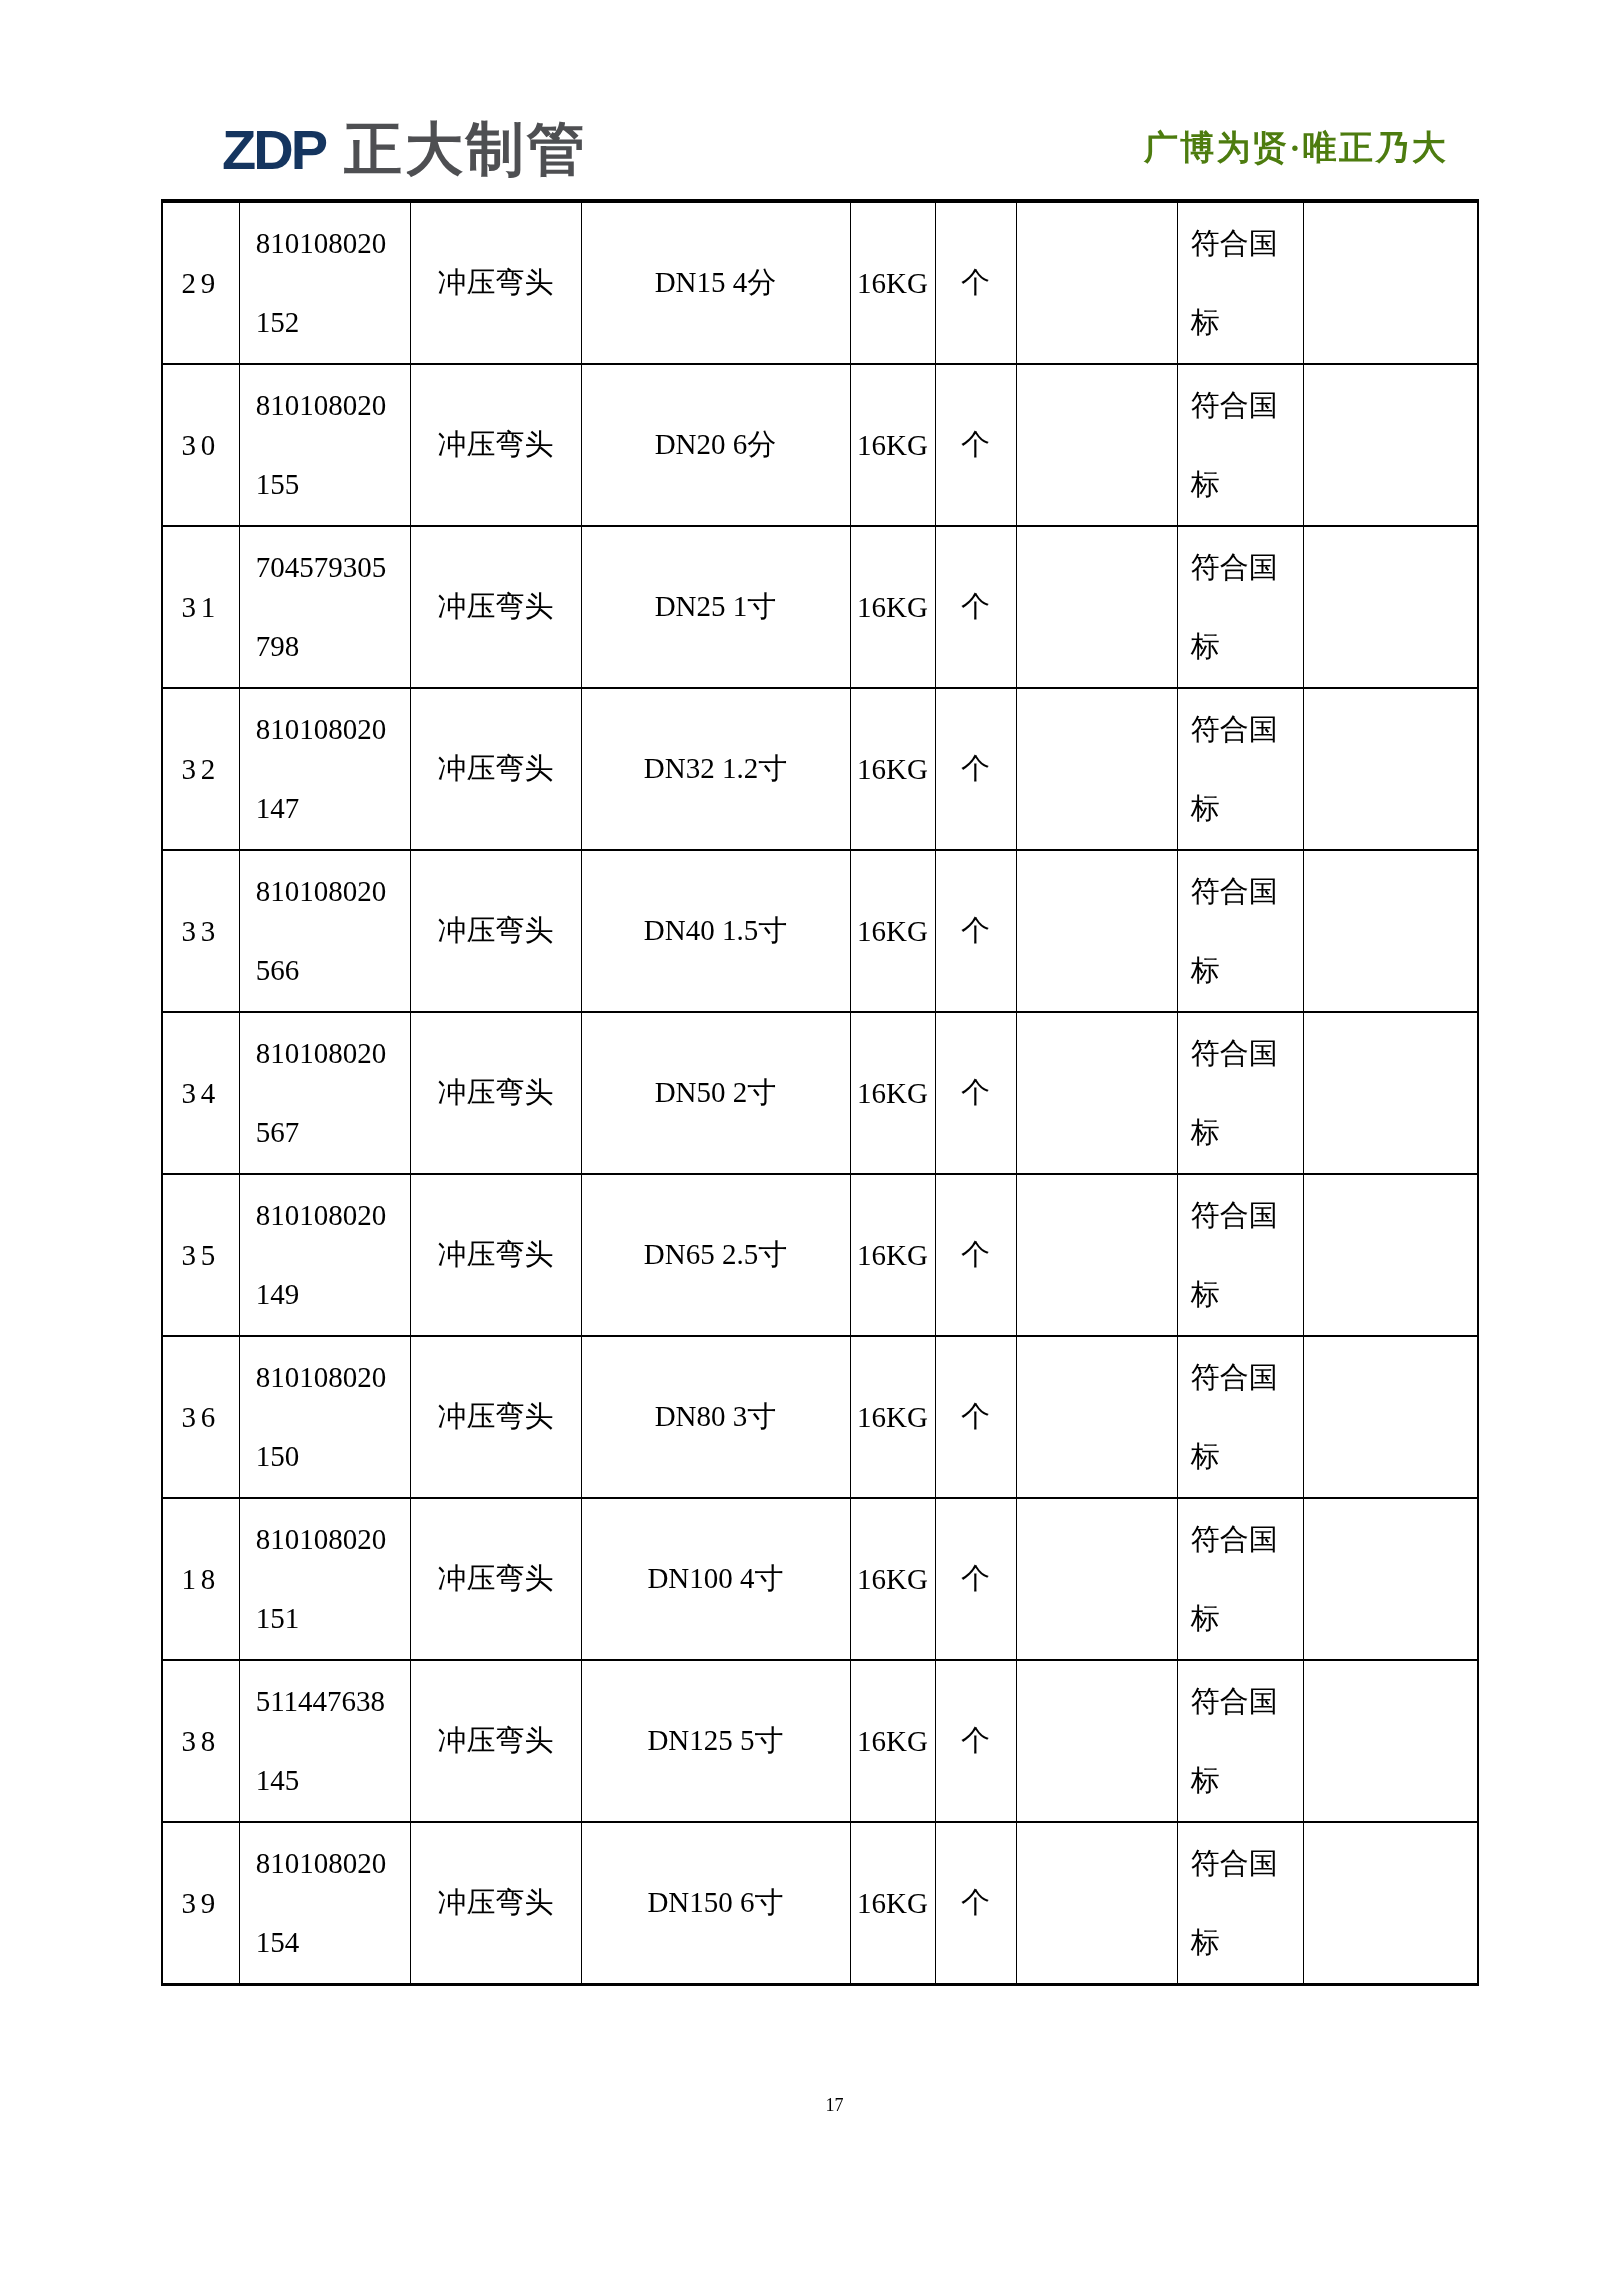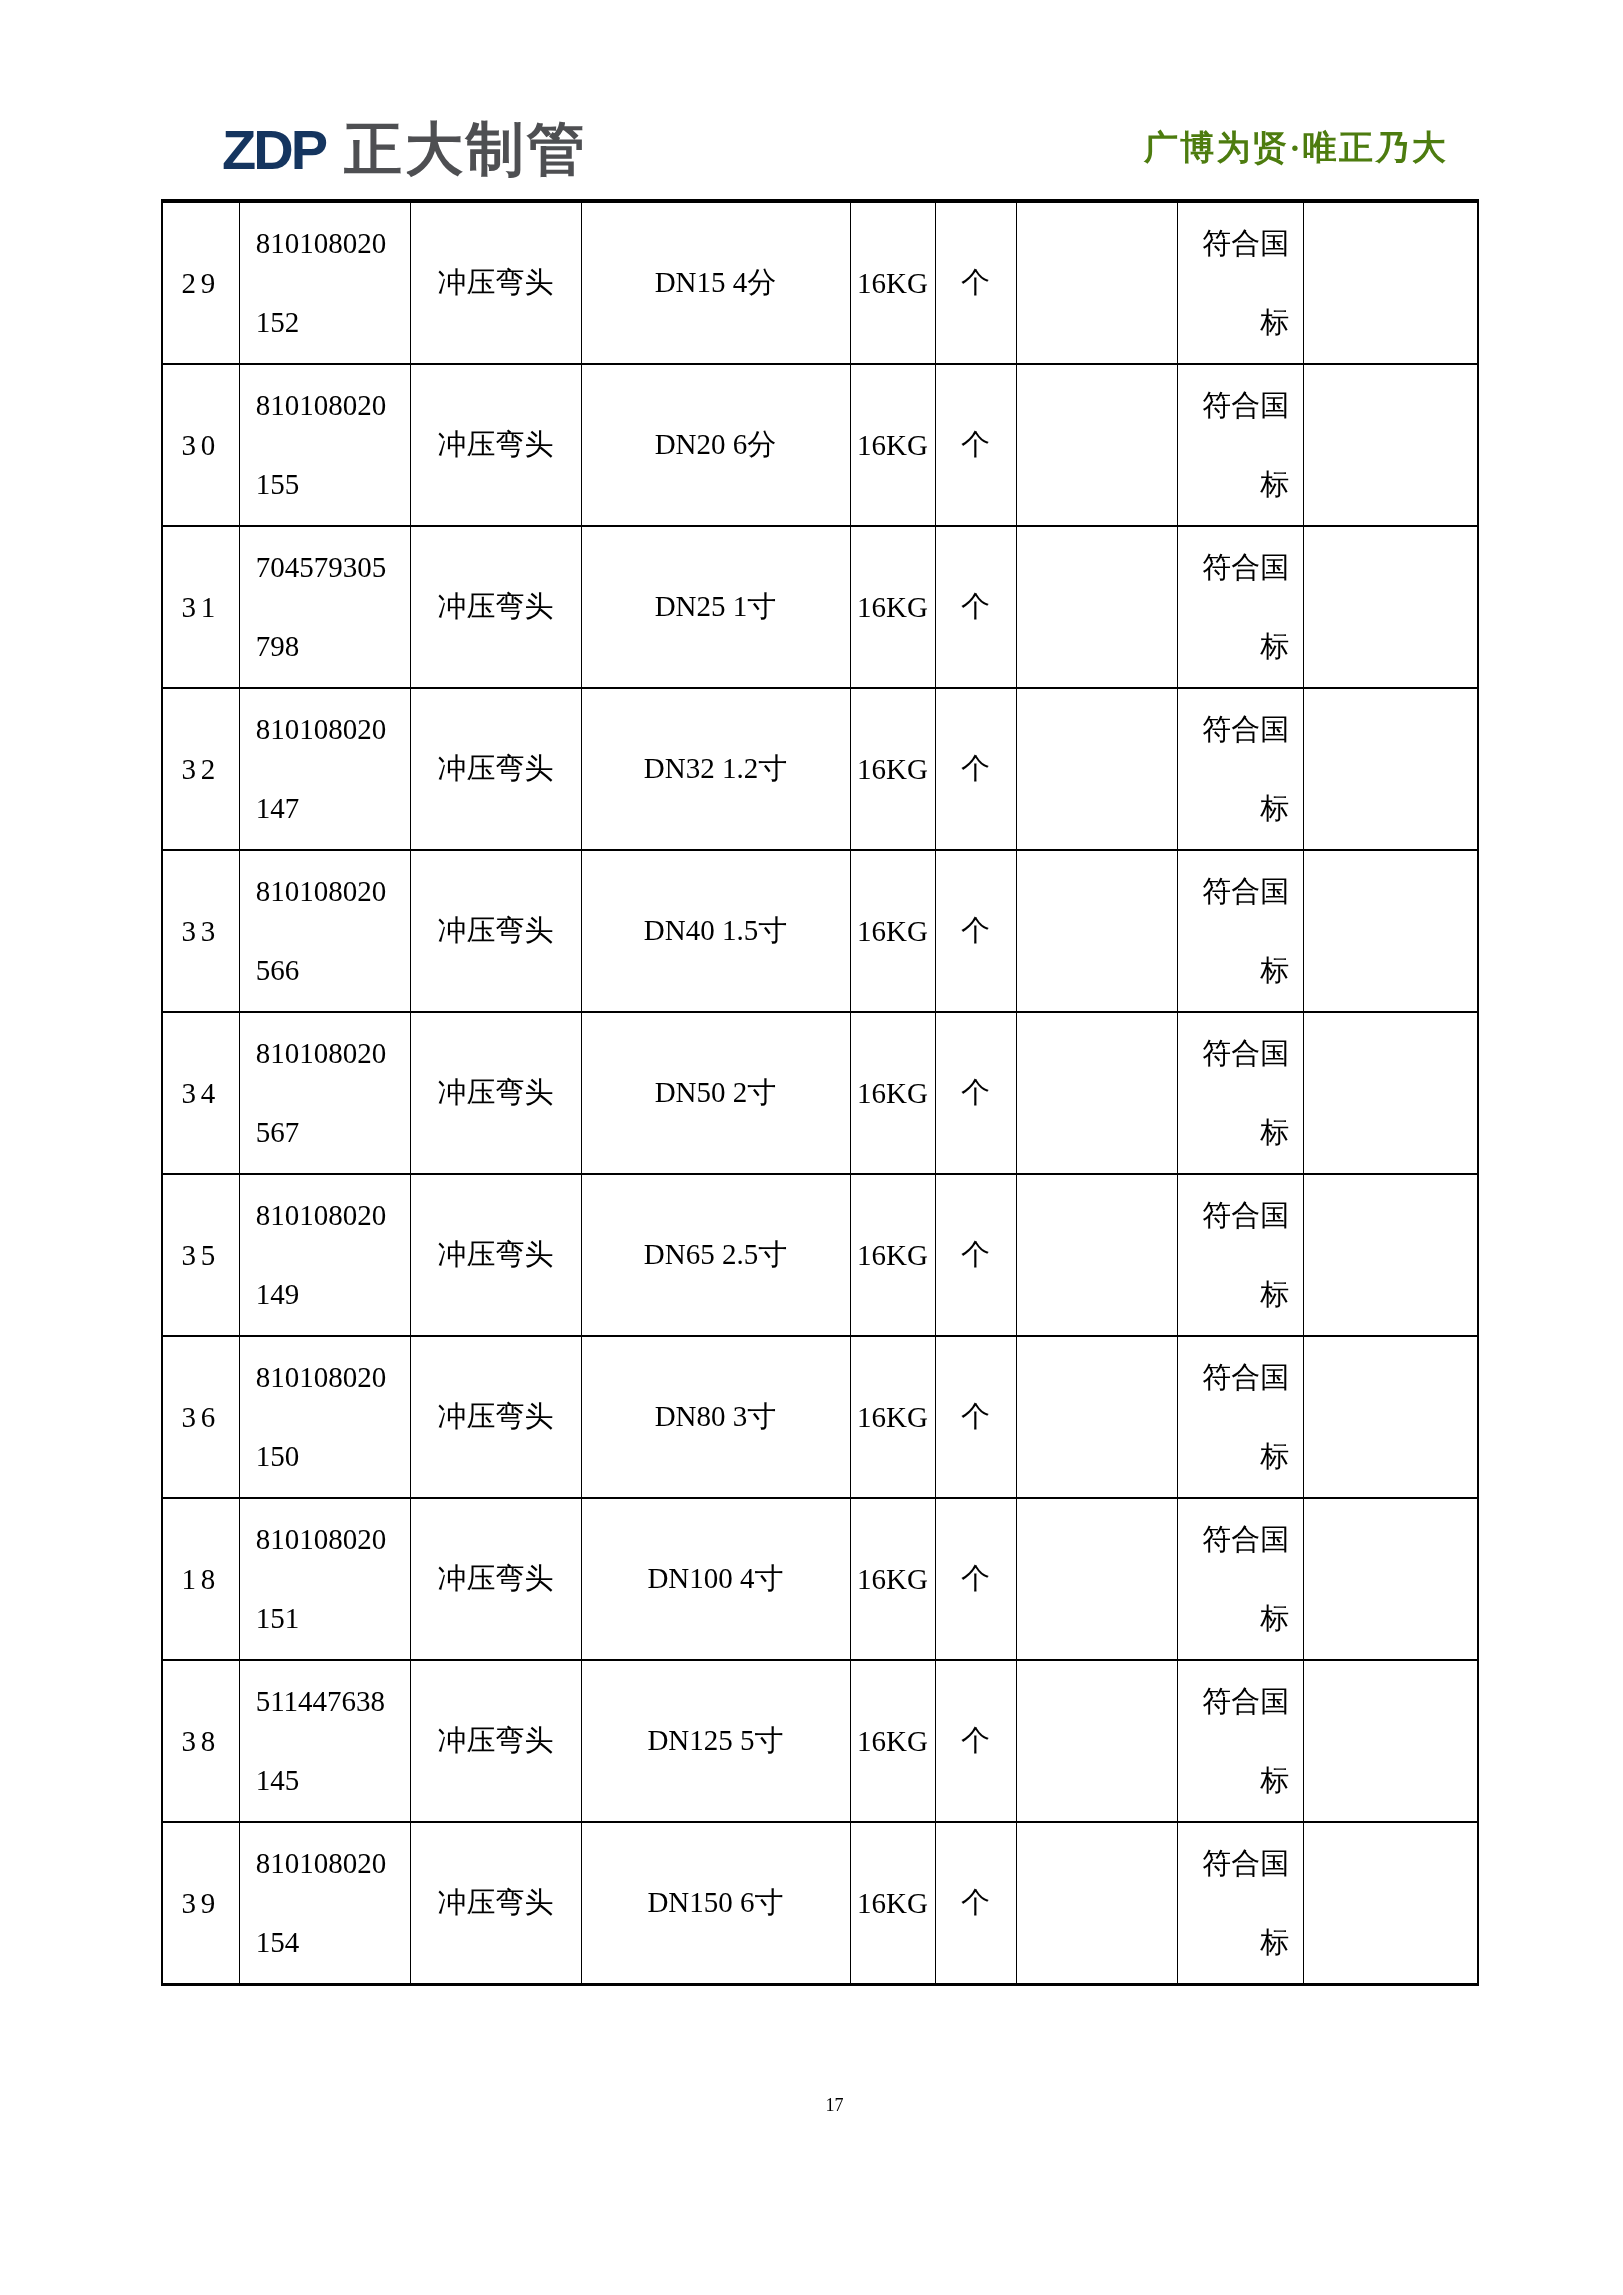--- a/index.html
+++ b/index.html
@@ -89,21 +89,21 @@
     width: 9.5ch;
     word-break: break-all;
     line-height: 2.72;
     text-align: left;
   }
   .wrap-remark {
     display: inline-block;
     width: 3.4em;
     word-break: break-all;
     line-height: 2.72;
-    text-align: right;
+    text-align: left;
   }
 
   
   .page-number {
     position: absolute;
     left: 0;
     top: 2095px;
     width: 100%;
     text-align: center;
     font-size: 18px;

